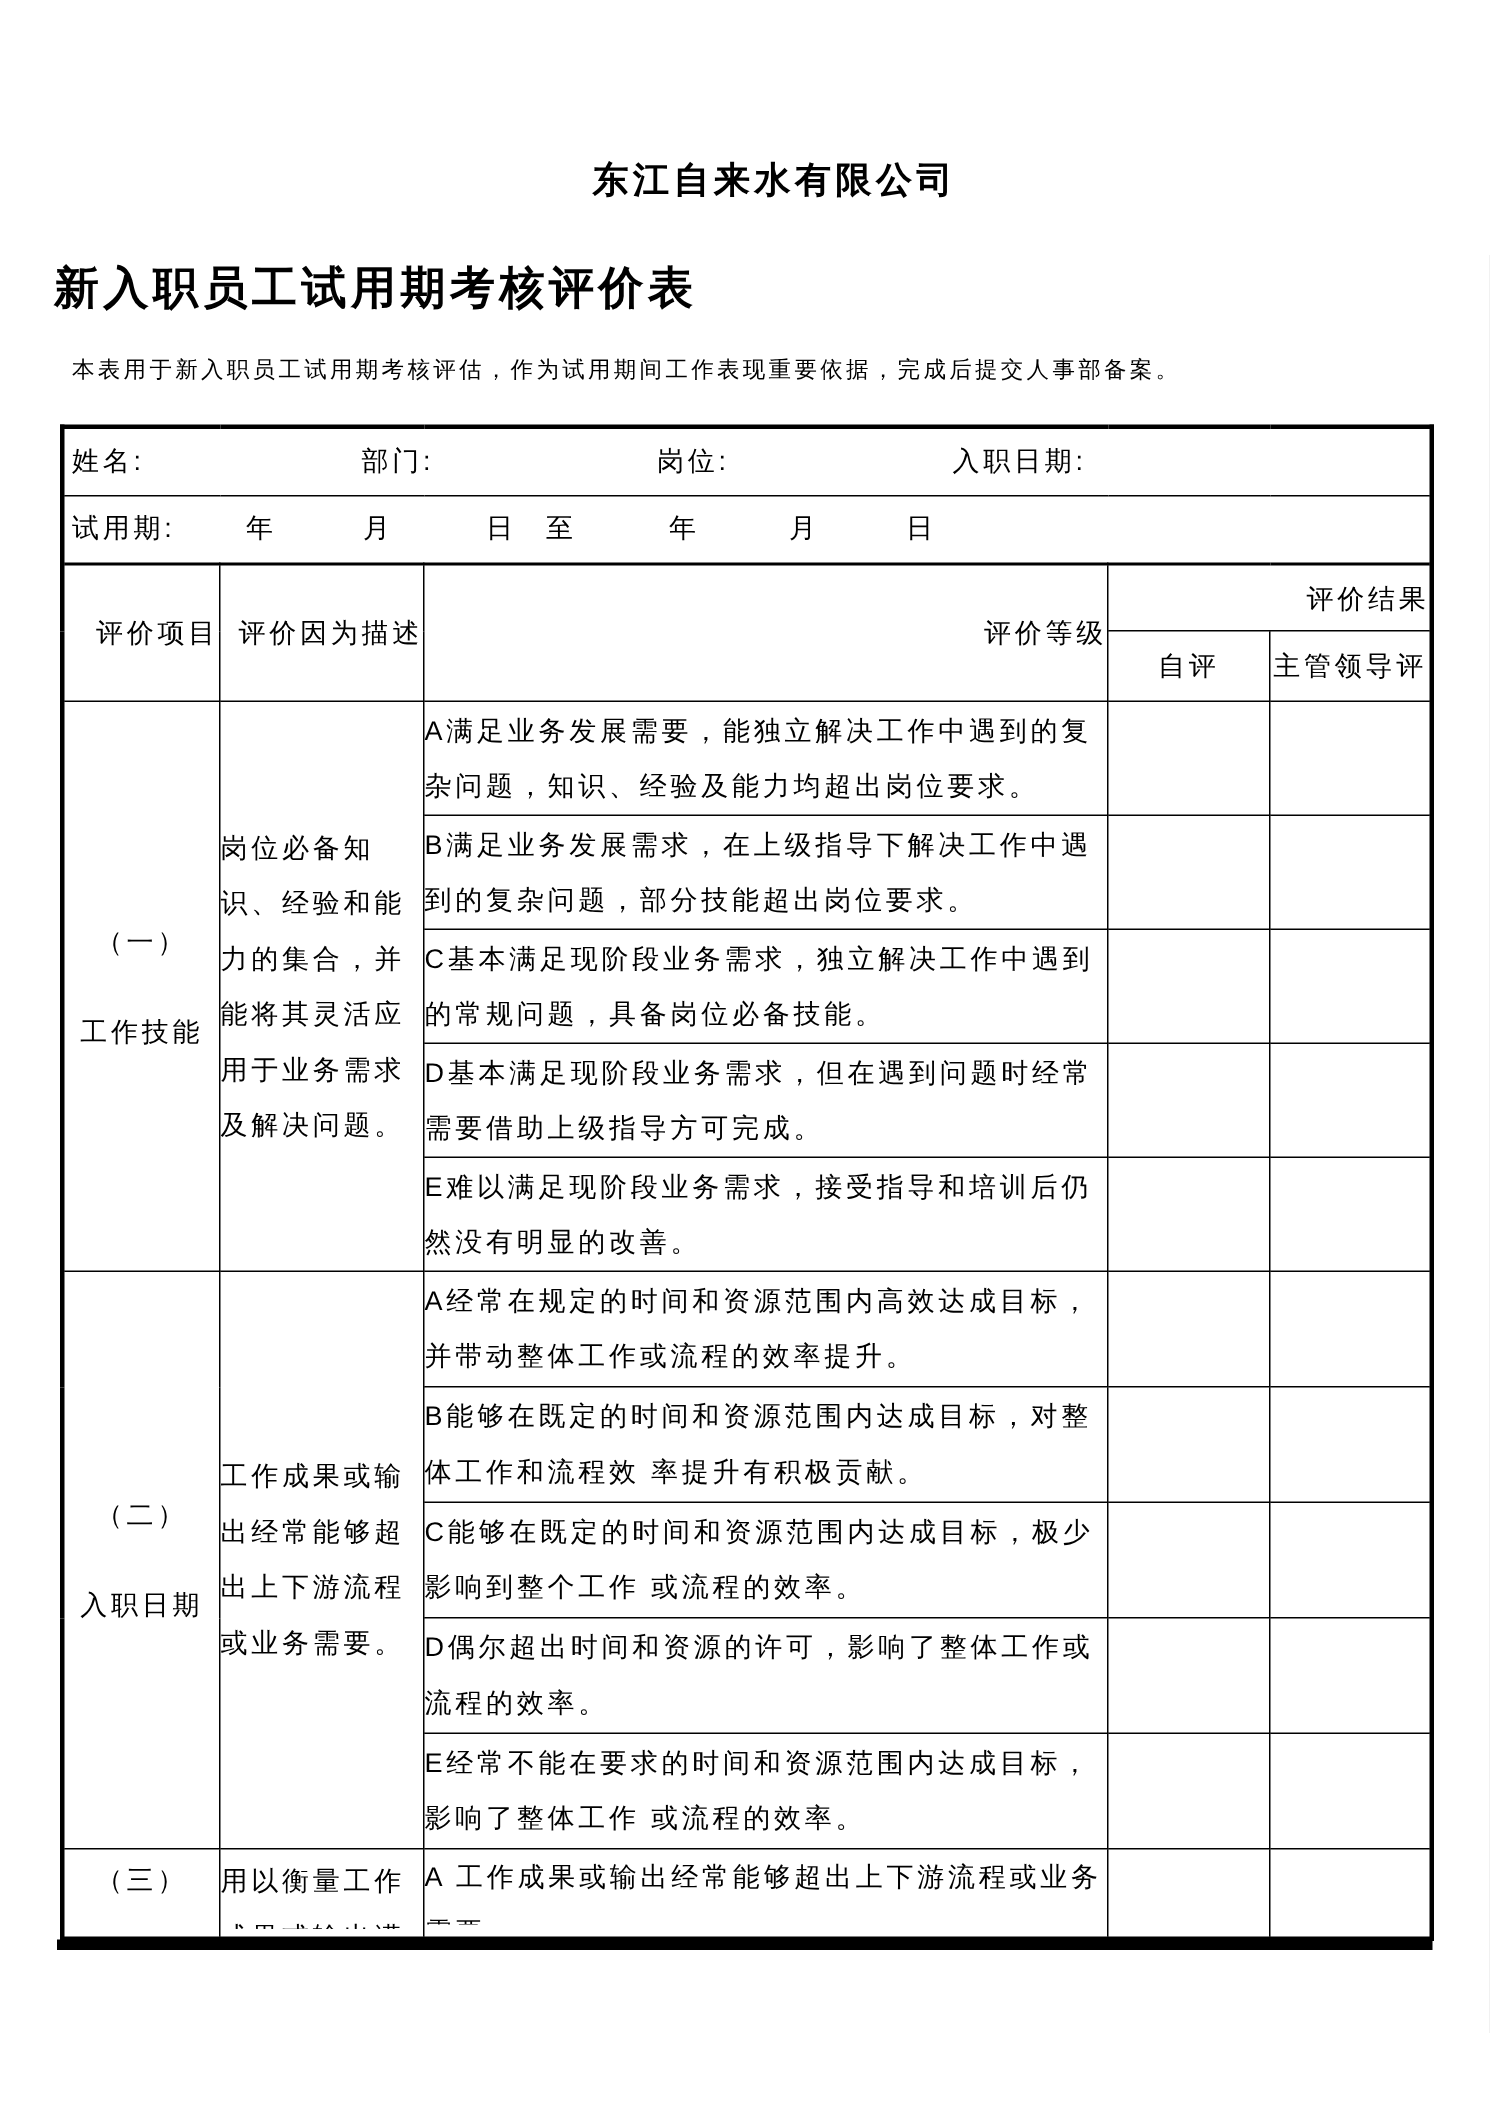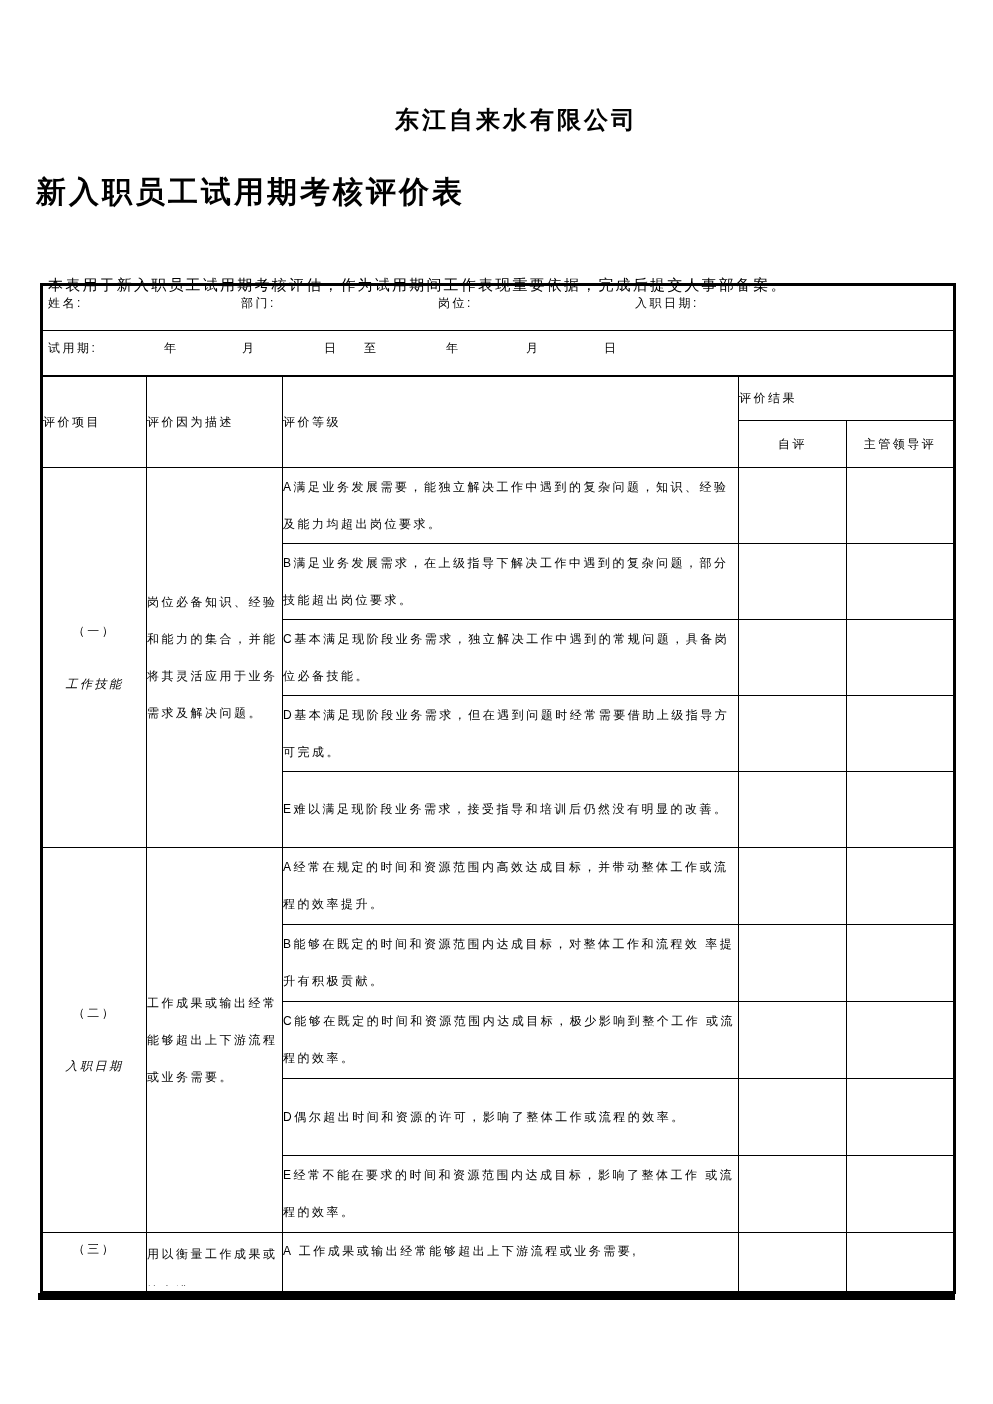--- a/index.html
+++ b/index.html
@@ -15,41 +15,41 @@
   .title {
     position:absolute; left:0; top:104px; width:100%;
     text-align:center; font-size:24px; font-weight:bold; letter-spacing:3px;padding-left:20px;
   }
   .subtitle {
     position:absolute; left:0; top:172px; width:100%;
     text-align:left; font-size:30px; font-weight:bold; letter-spacing:3px;margin-left:36px;
   }
   .intro {
     position:absolute; left:48px; top:237px; width:900px;
-    font-size:15px; letter-spacing:2.2px;margin-top:39px;
+    font-size:15px; letter-spacing:2.2px;
   }
   table.doc-table {
     position:absolute; left:40px; top:283px;
     width:913px; table-layout:fixed;
     border-collapse:collapse;
     border:3px solid #000;
   }
   table.doc-table td {
     border:1px solid #000;
-    font-size:12px; letter-spacing:2.5px;
+    font-size:18px; letter-spacing:2.5px;
     padding:0; vertical-align:middle;
     overflow:hidden;
   }
   tr.info-row td { height:44px; vertical-align:top; position:relative; }
   tr.info-row td span { position:absolute; top:9px; white-space:nowrap; }
   tr.info-row-2 td { border-bottom:2px solid #000; }
-  tr.head-1 td { height:43px; text-align:left; }
+  tr.head-1 td { height:43px; text-align:right; }
   tr.head-2 td { height:46px; text-align:center; }
   td.item-col { text-align:center; }
-  td.item-col .gap { margin-top:36px;font-style:italic; }
+  td.item-col .gap { margin-top:36px; }
   td.factor-col { padding:0 9px; line-height:37px; text-align:left; }
   td.grade-col { padding:2px 9px; line-height:37px; text-align:left; }
   tr.grade-row-s1 td { height:75px; }
   tr.grade-row-s2 td { height:76px; }
   tr.last-row td { height:48px; border-bottom:none; vertical-align:top; }
   tr.last-row td .clip { height:50px; overflow:hidden; }
   tr.last-row td.item-col { padding-top:8px; }
   tr.last-row td.factor-col { padding-top:3px; }
   tr.last-row td.grade-col { }
   .page-cut {

